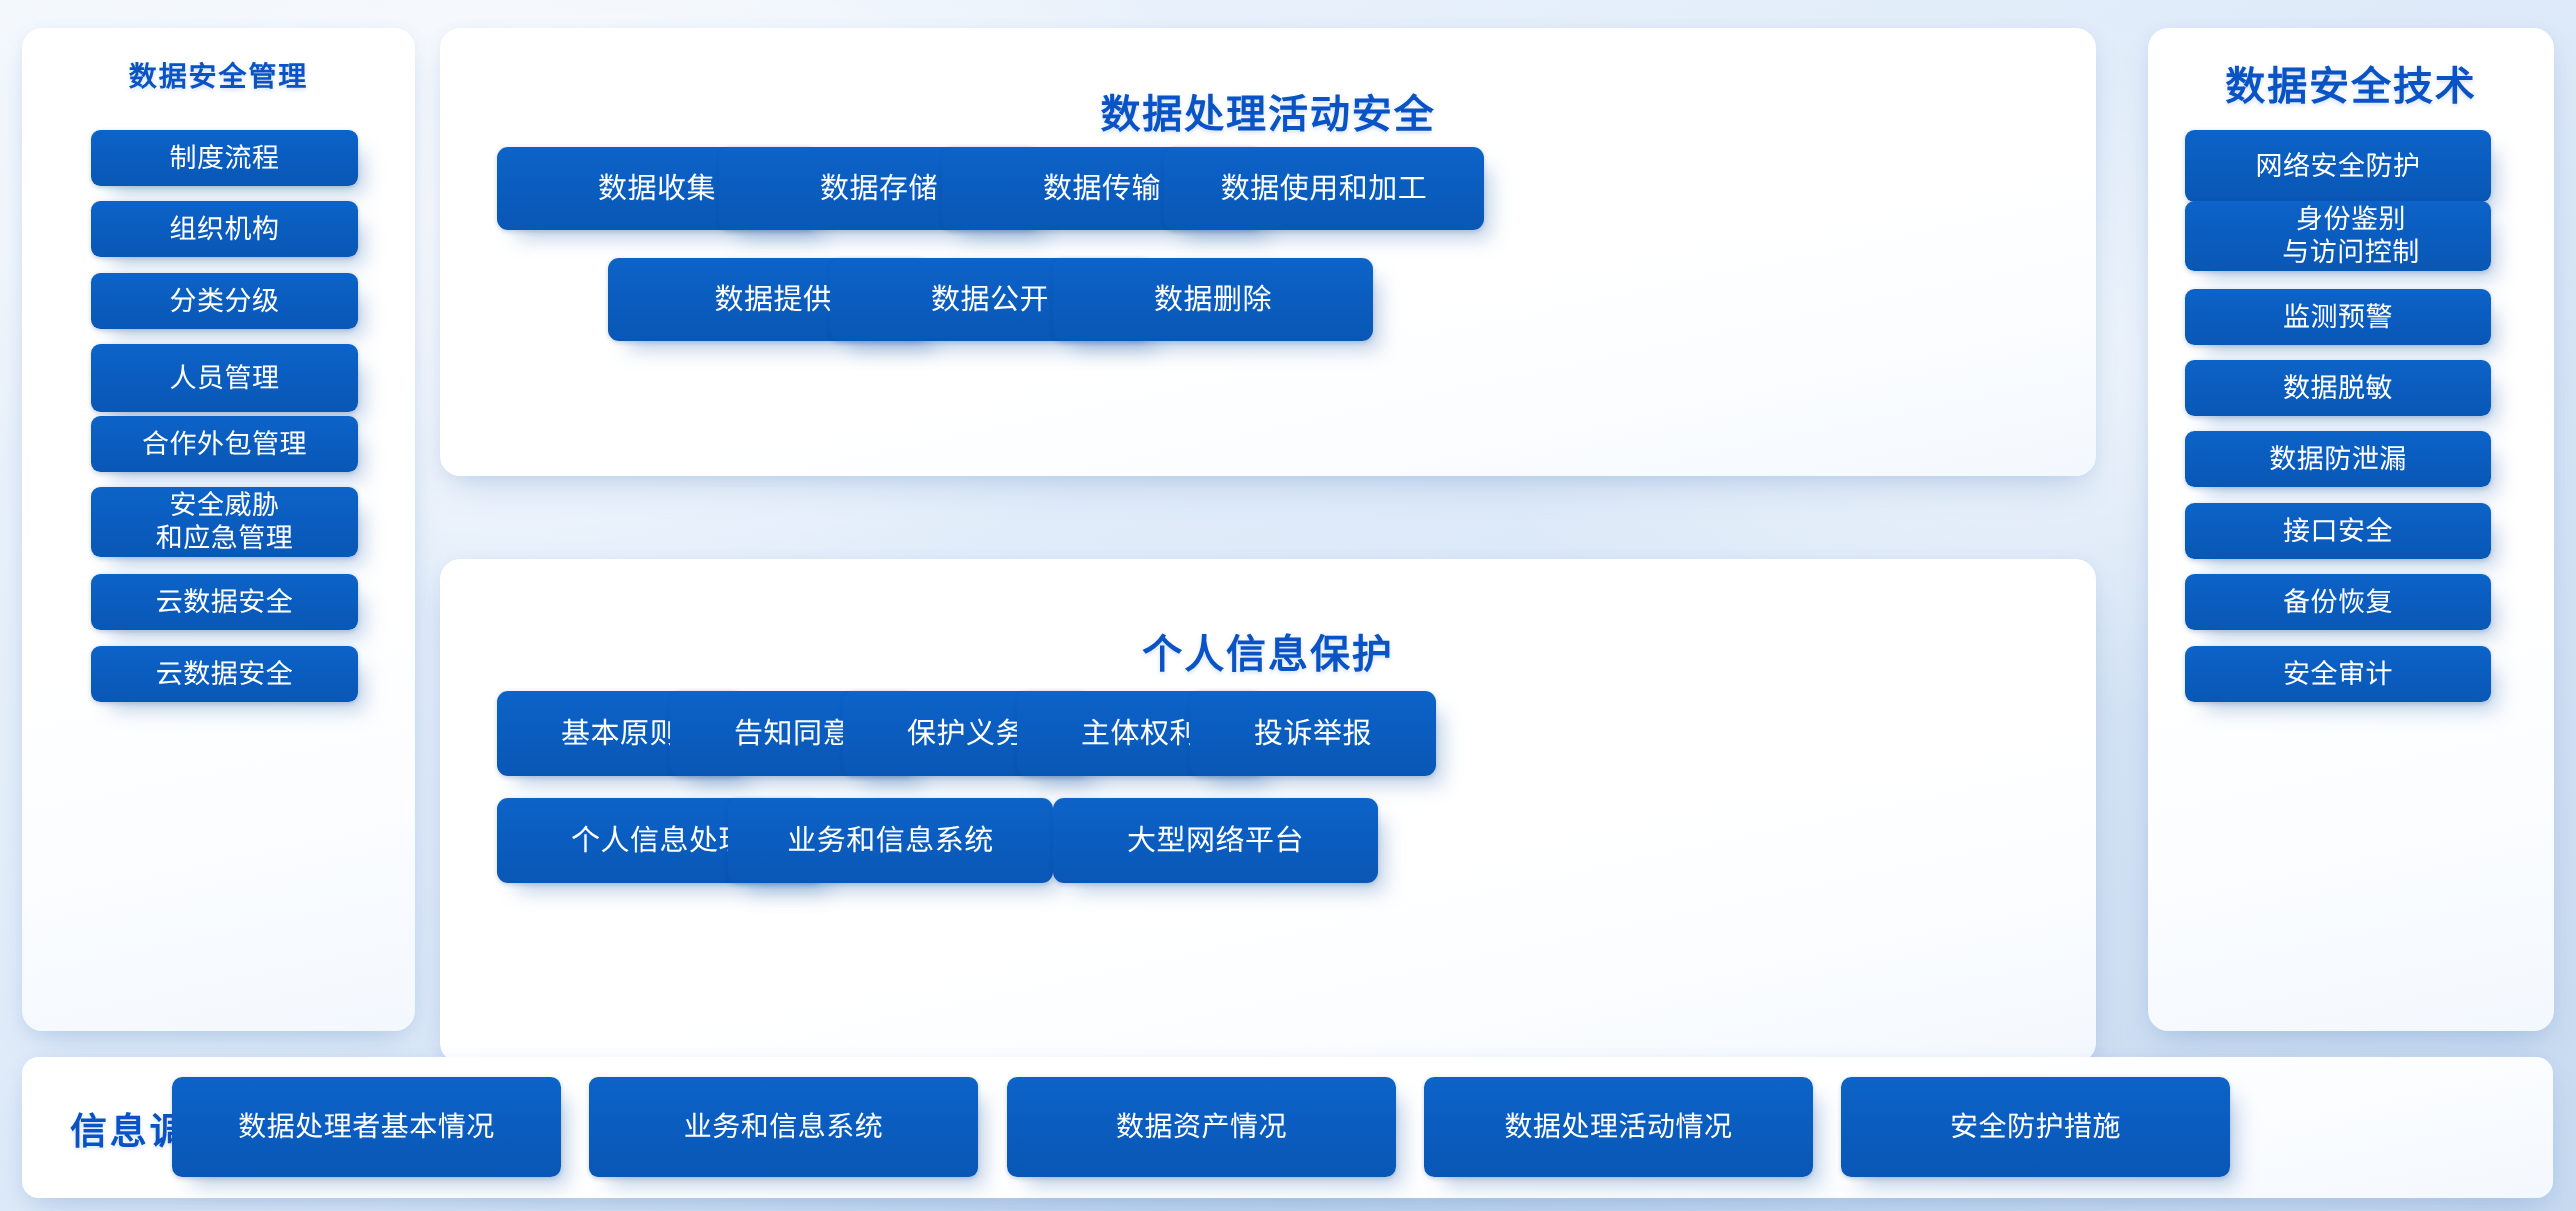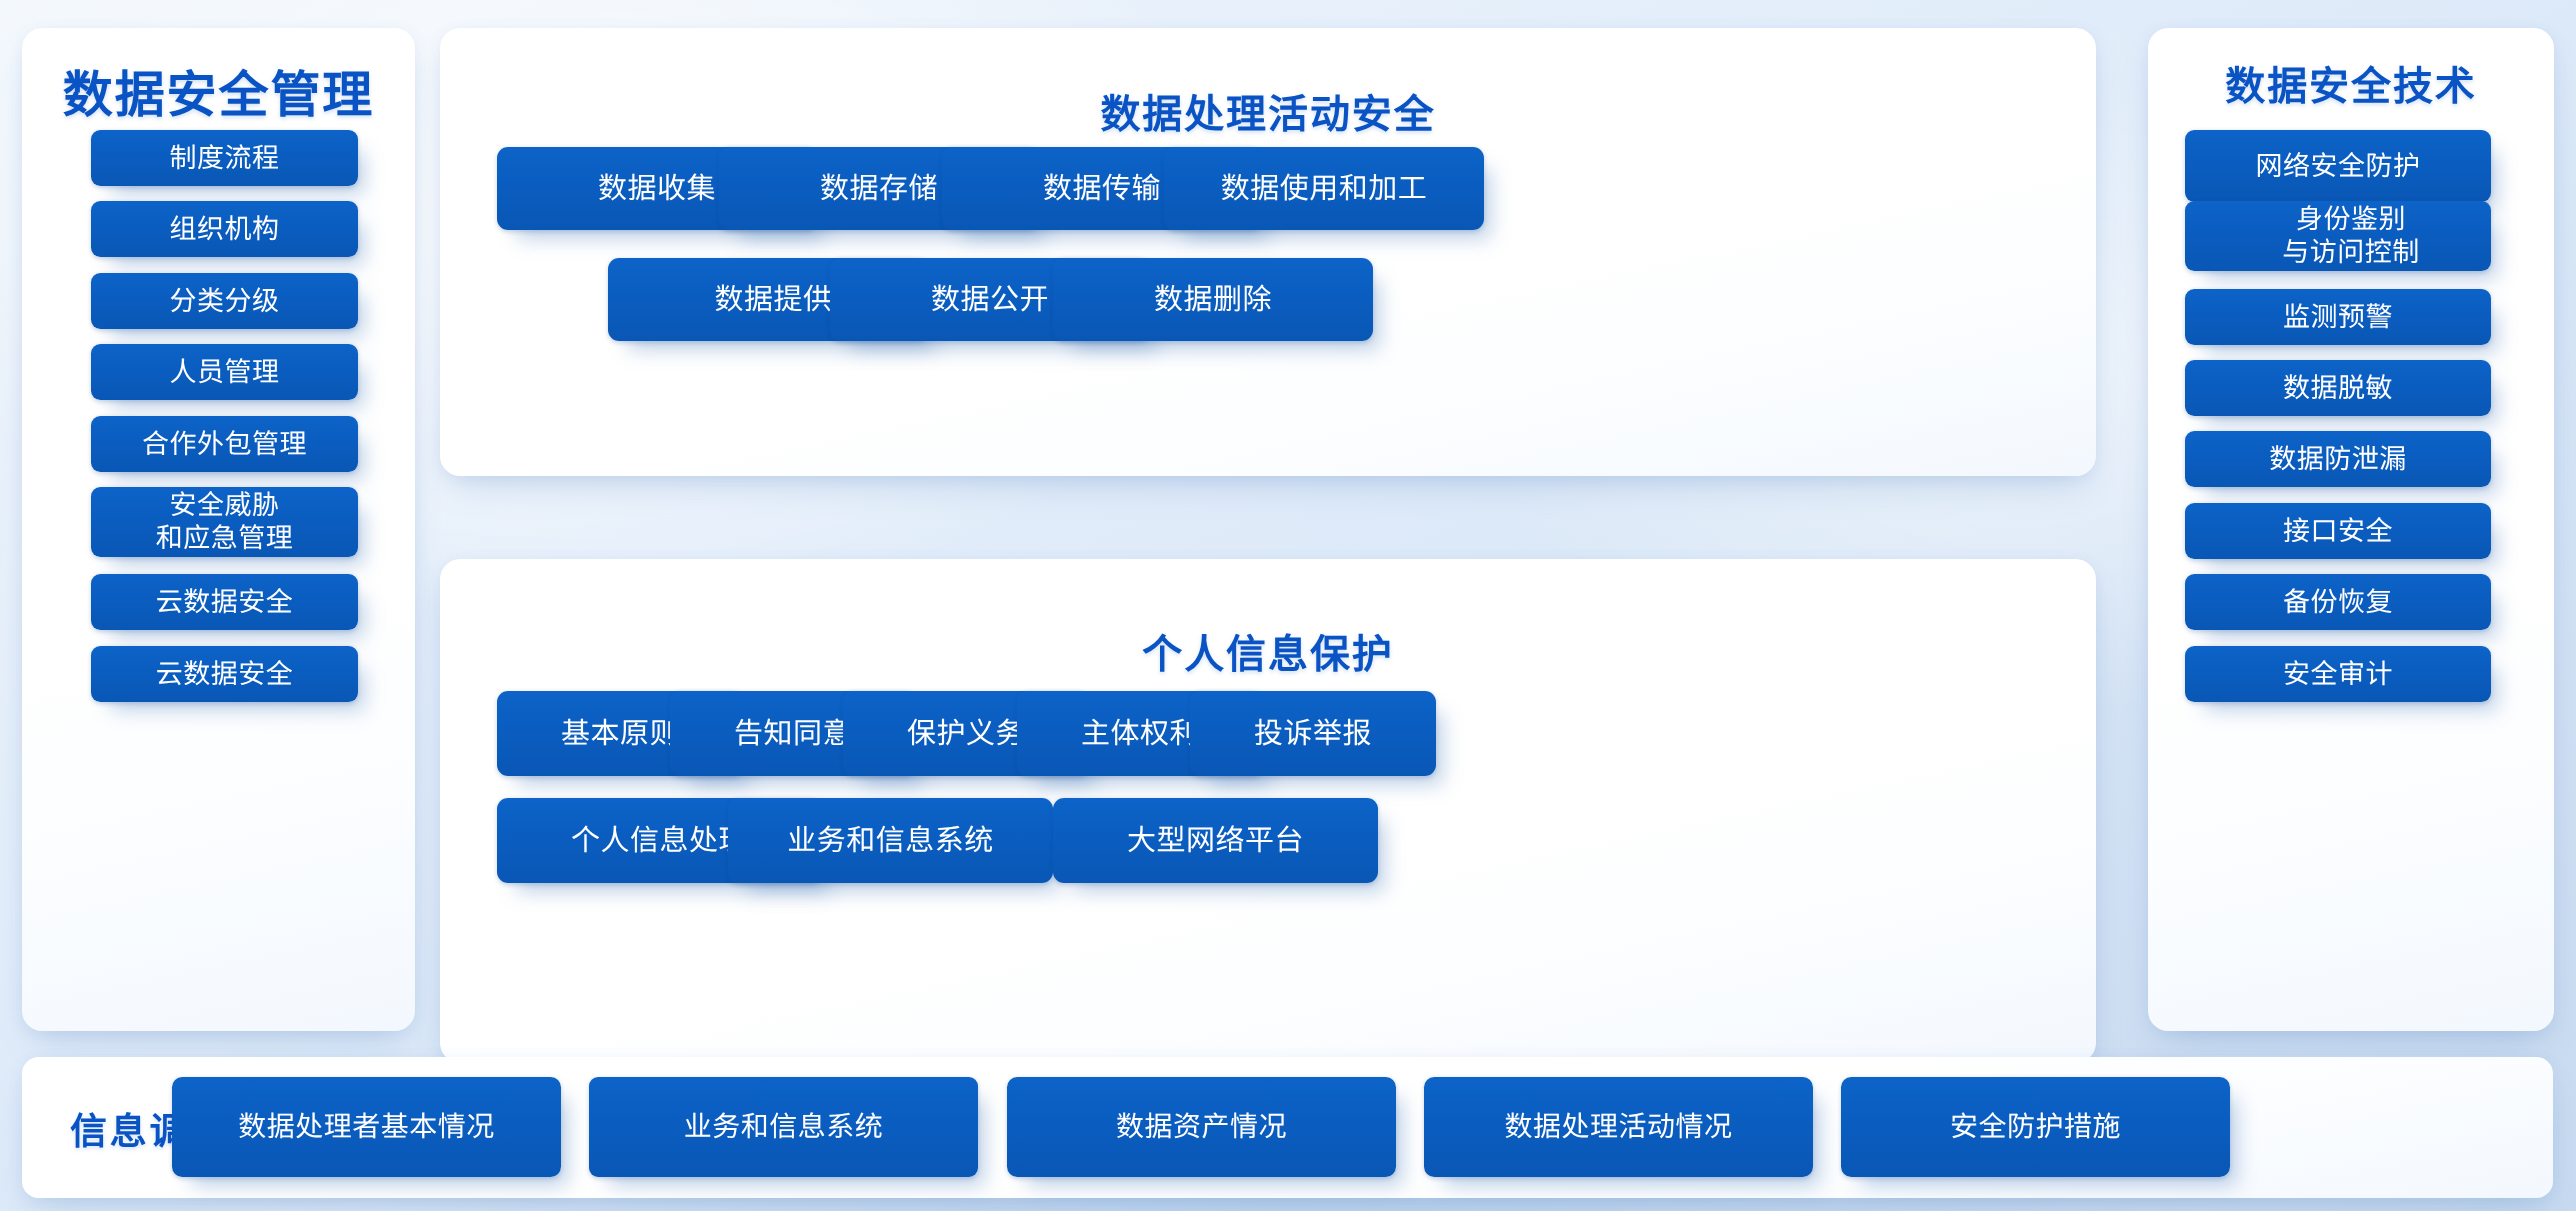--- a/index.html
+++ b/index.html
@@ -80,21 +80,21 @@
       13px 15px 20.4px -7.4px rgba(95,140,195,0.42),
       0 1.9px 4.6px rgba(20,70,140,0.22);
     white-space: pre-line;
     user-select: none;
   }
 
   .chip.soft { border-radius: 11px; }
 
   
   #panel-manage { left: 22px;  top: 28px;  width: 393px;  height: 1003px; }
-  #panel-manage .panel-title { top: 26px; font-size: 50px; }
+  #panel-manage .panel-title { top: 26px; font-size: 28px; }
   #panel-manage .chip {
     left: 69px; width: 267px; font-size: 27px;
     border-radius: 9.3px;
   }
 
   
   #panel-activity { left: 440px; top: 28px;  width: 1656px; height: 448px; }
   #panel-activity .panel-title { top: 54px; font-size: 40px; }
 
   
@@ -137,21 +137,21 @@
 <div class="bg-glow"></div>
 
 <div class="stage">
 
   <section class="panel" id="panel-manage">
     <div class="panel-title">数据安全管理</div>
     <div id="manage-items">
         <div class="chip" style="top: 102px; height: 56px;"><span>制度流程</span></div>
         <div class="chip" style="top: 173px; height: 56px;"><span>组织机构</span></div>
         <div class="chip" style="top: 245px; height: 56px;"><span>分类分级</span></div>
-        <div class="chip" style="top: 316px; height: 56px;"><span>人员管理</span></div>
+        <div class="chip" style="top: 316px; height: 68px;"><span>人员管理</span></div>
         <div class="chip" style="top: 388px; height: 56px;"><span>合作外包管理</span></div>
         <div class="chip" style="top: 459px; height: 70px;"><span>安全威胁
 和应急管理</span></div>
         <div class="chip" style="top: 546px; height: 56px;"><span>云数据安全</span></div>
         <div class="chip" style="top: 618px; height: 56px;"><span>云数据安全</span></div>
       </div>
   </section>
 
   <section class="panel" id="panel-activity">
     <div class="panel-title">数据处理活动安全</div>

